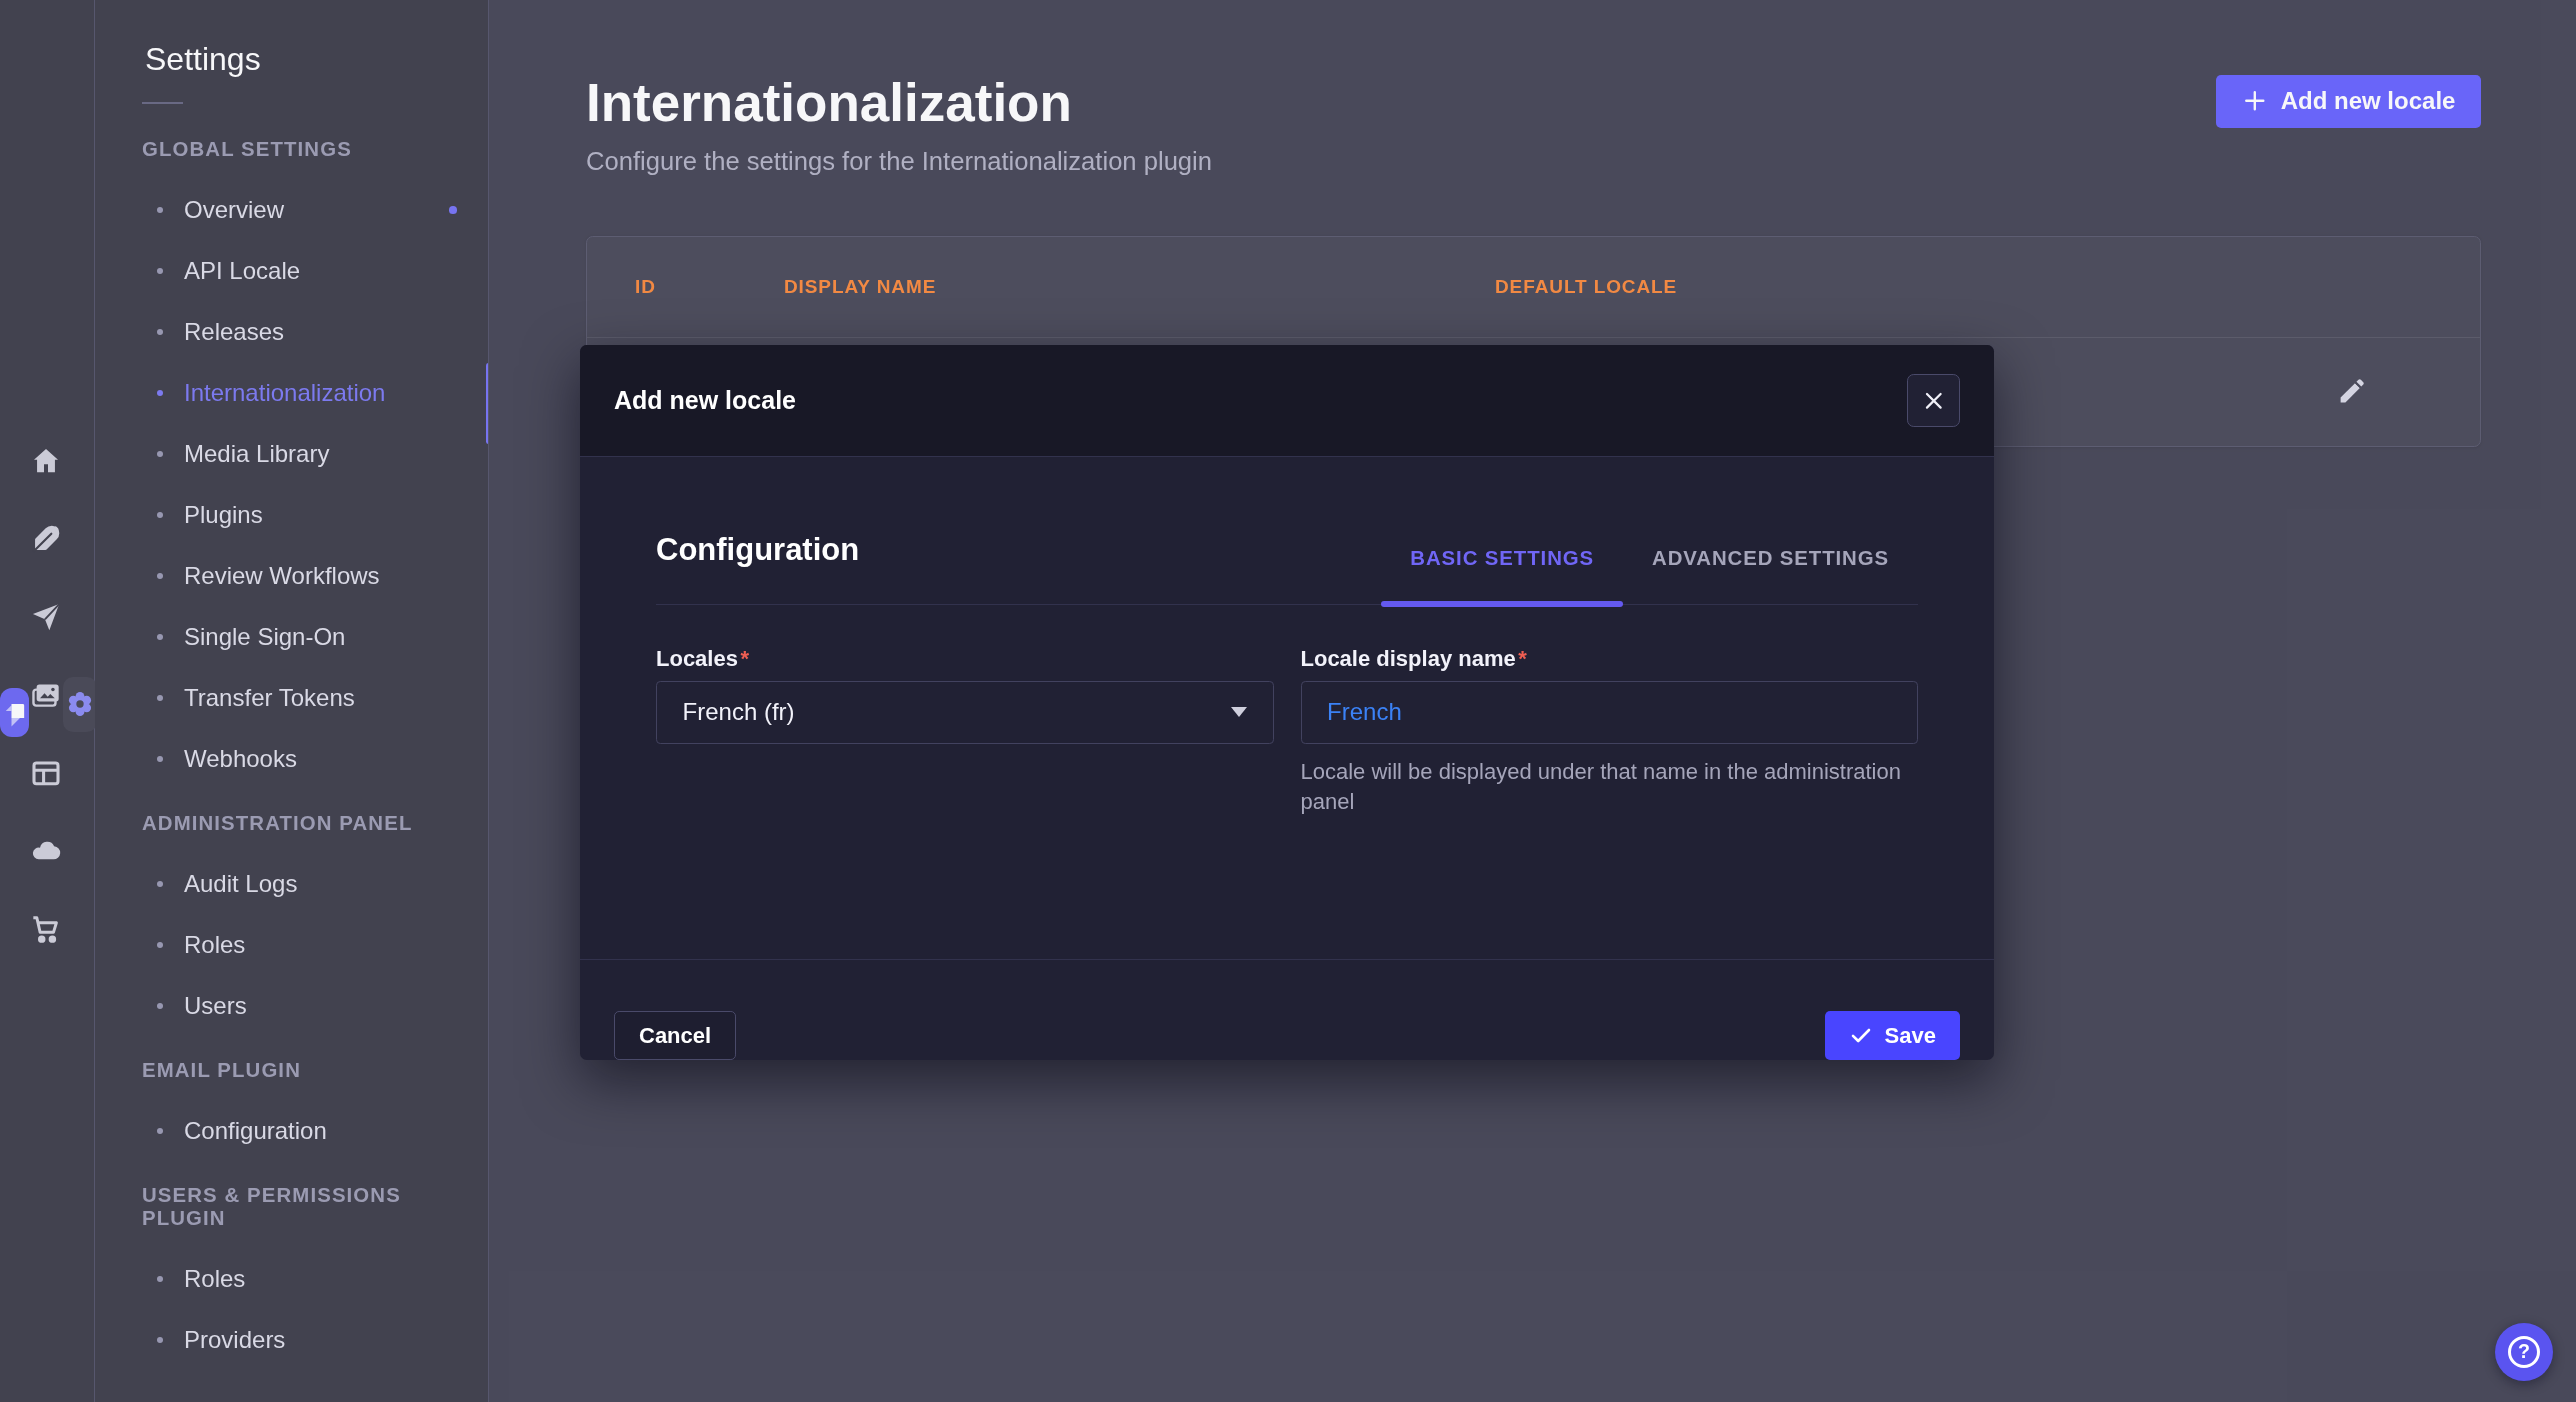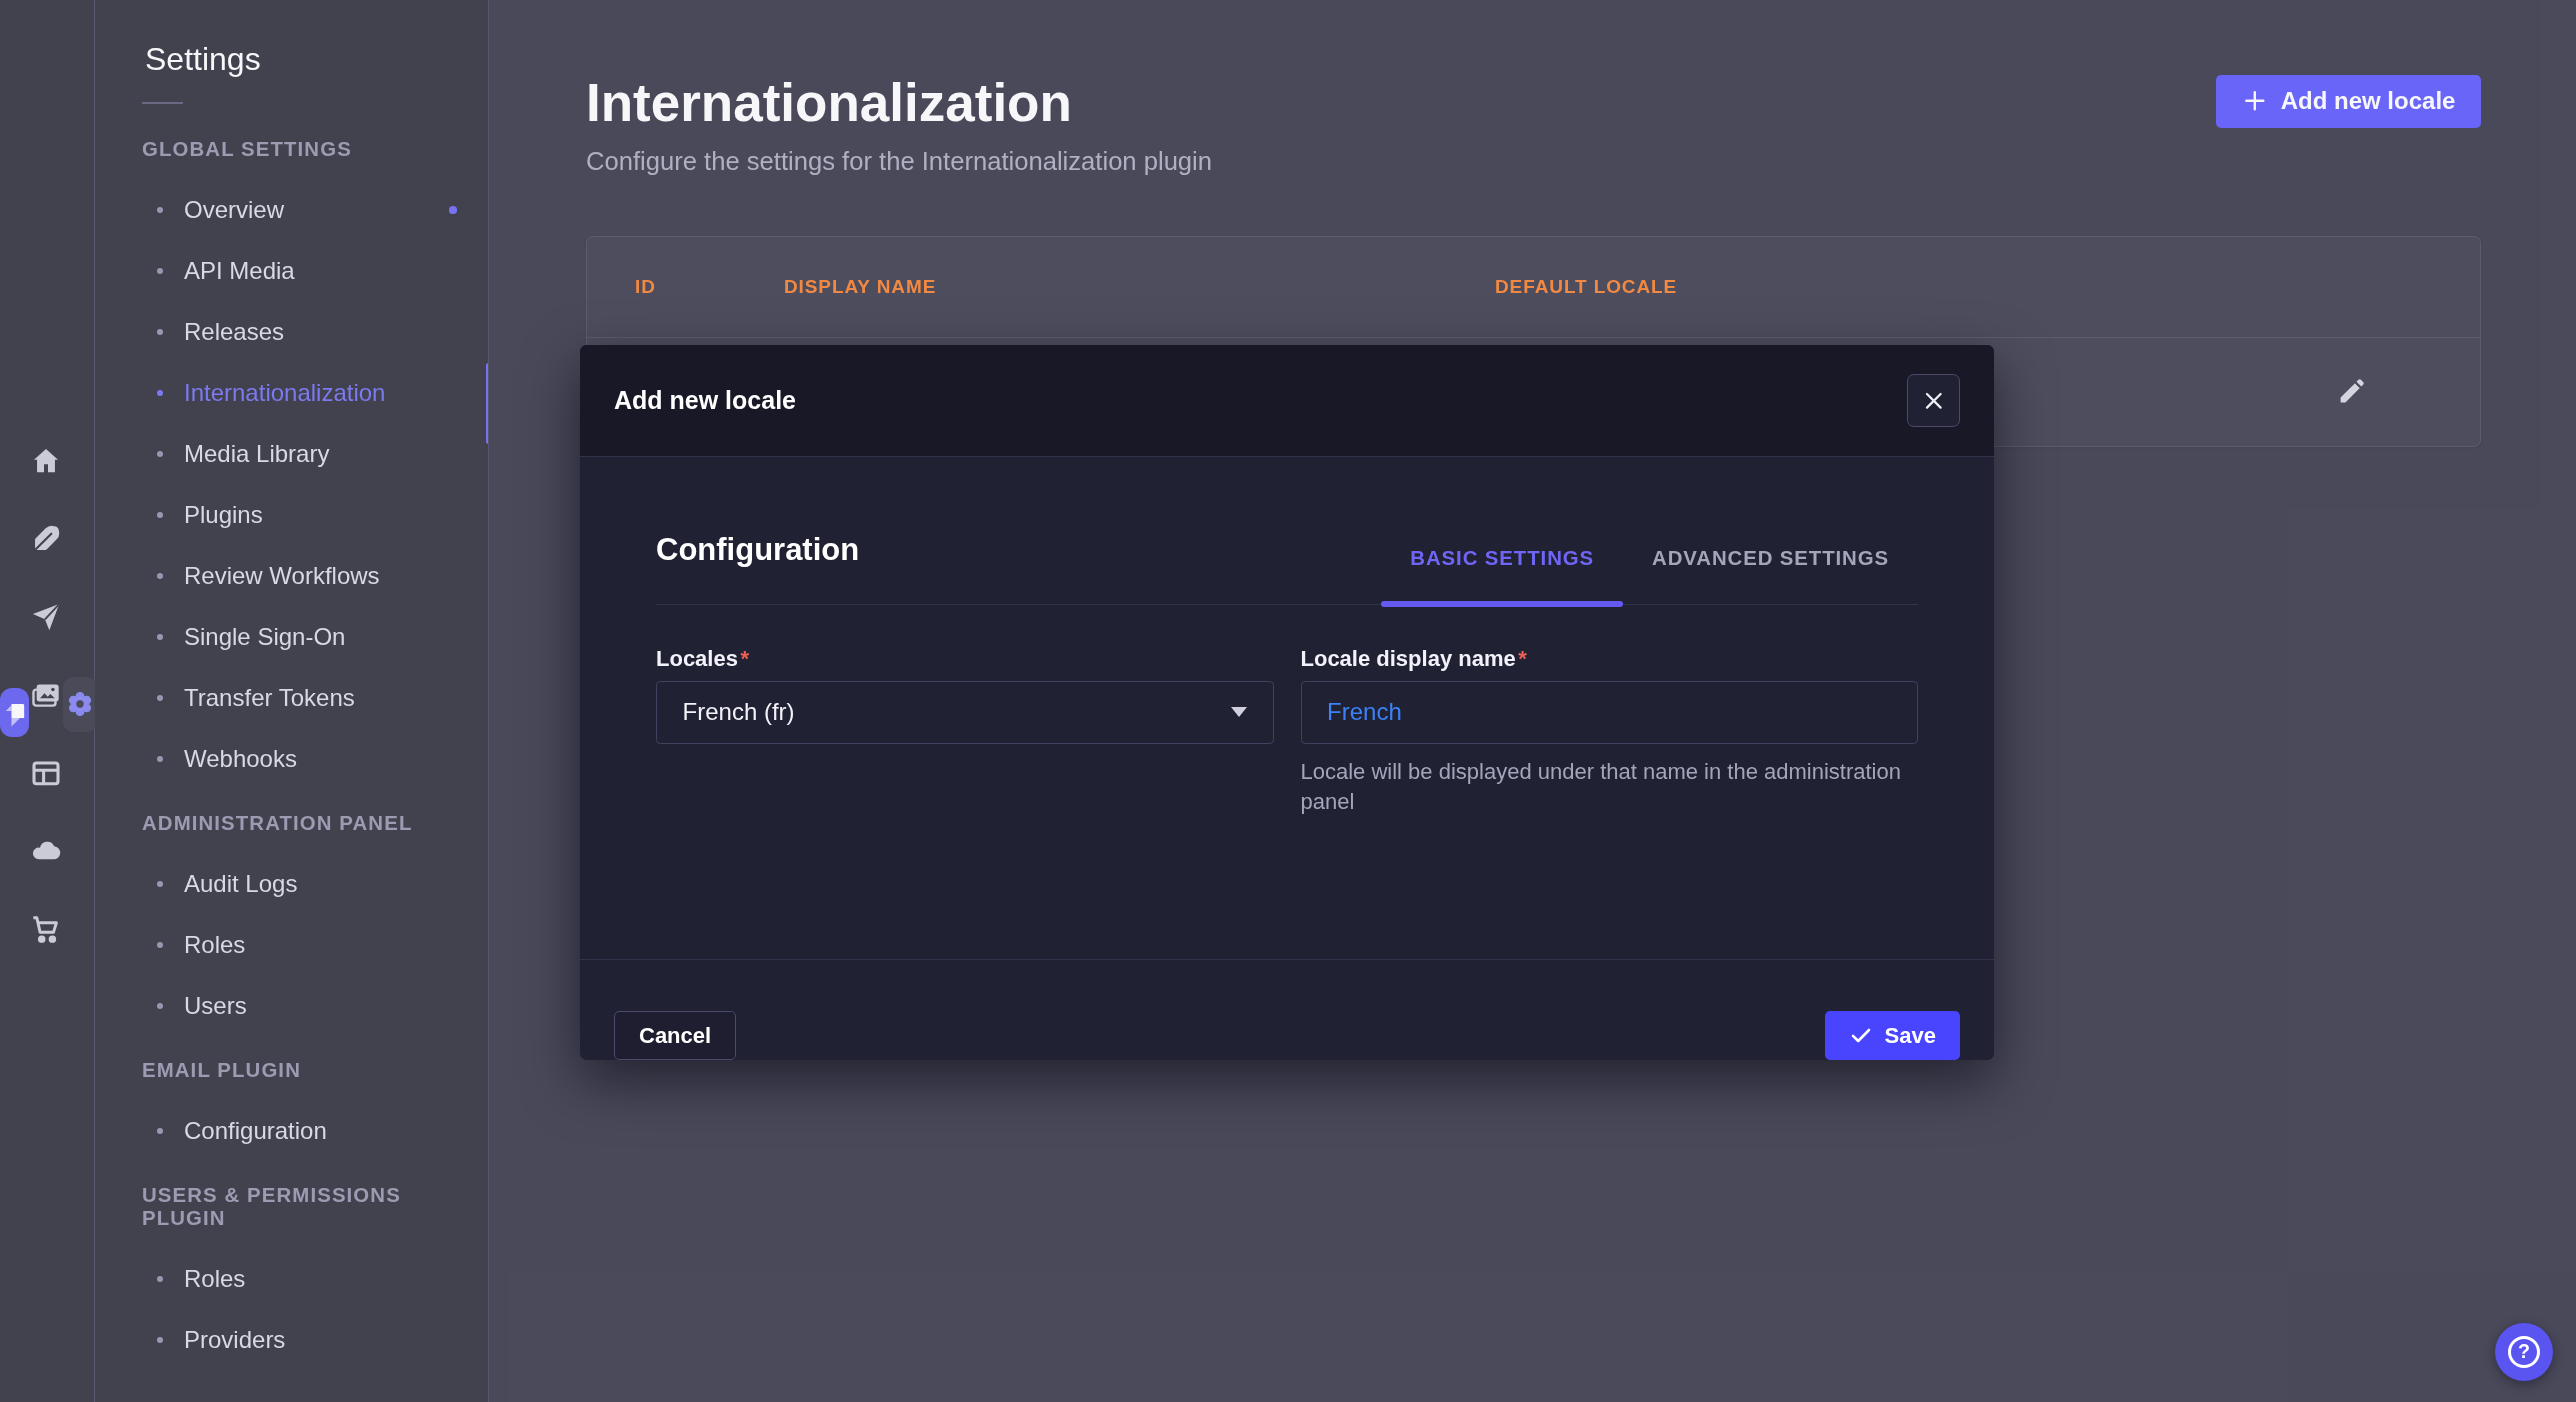--- a/index.html
+++ b/index.html
@@ -260,21 +260,21 @@
   <div id="nav-sections">
       <div class="nav-section">
         <div class="nav-section-label">GLOBAL SETTINGS</div>
         <div class="nav-item">
           <span class="nav-bullet"></span>
           <span class="nav-item-label">Overview</span>
           <span class="nav-dot"></span>
         </div>
         <div class="nav-item">
           <span class="nav-bullet"></span>
-          <span class="nav-item-label">API Media</span>
+          <span class="nav-item-label">API Locale</span>
         </div>
         <div class="nav-item">
           <span class="nav-bullet"></span>
           <span class="nav-item-label">Releases</span>
         </div>
         <div class="nav-item active">
           <span class="nav-bullet"></span>
           <span class="nav-item-label">Internationalization</span>
         </div>
         <div class="nav-item">

